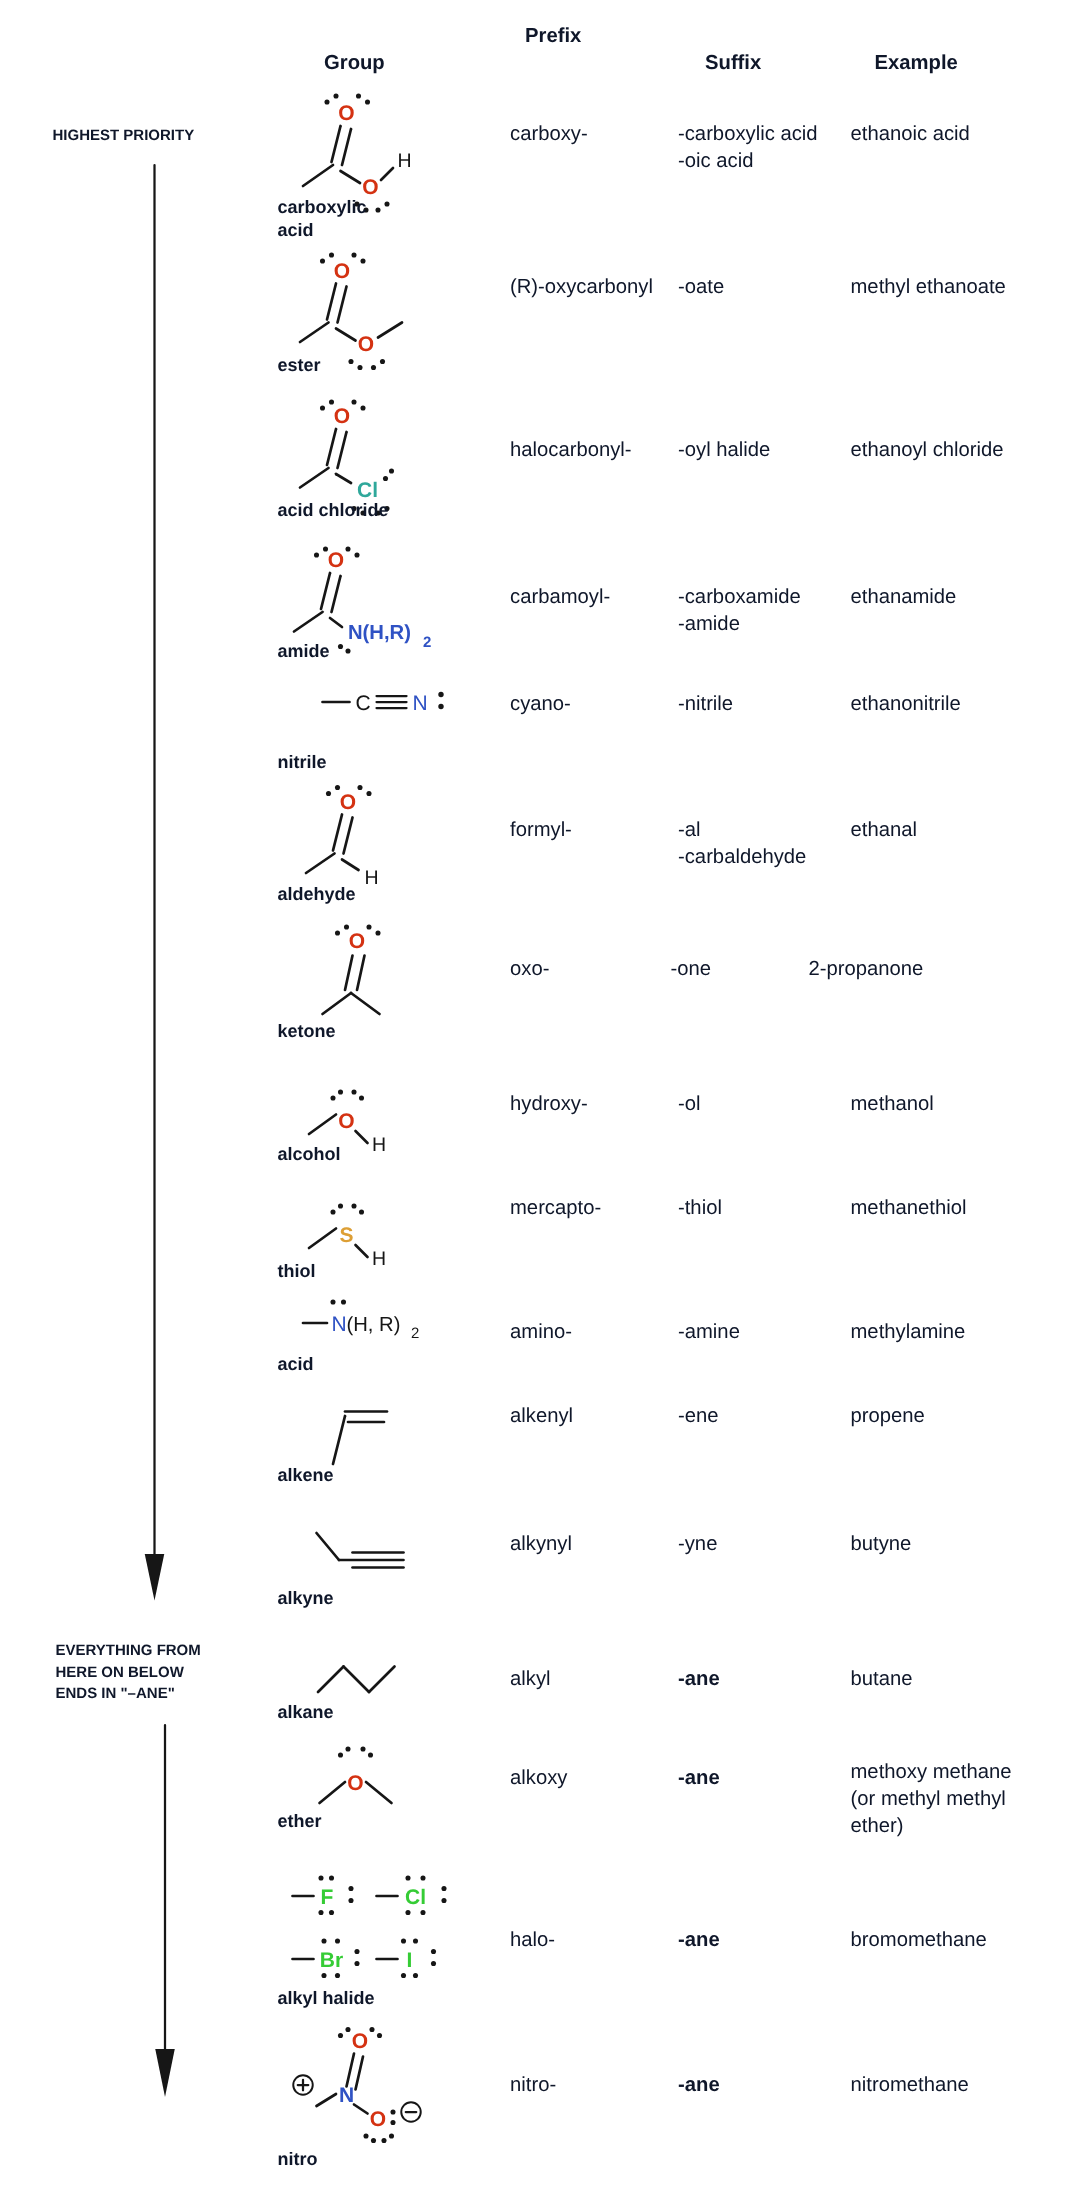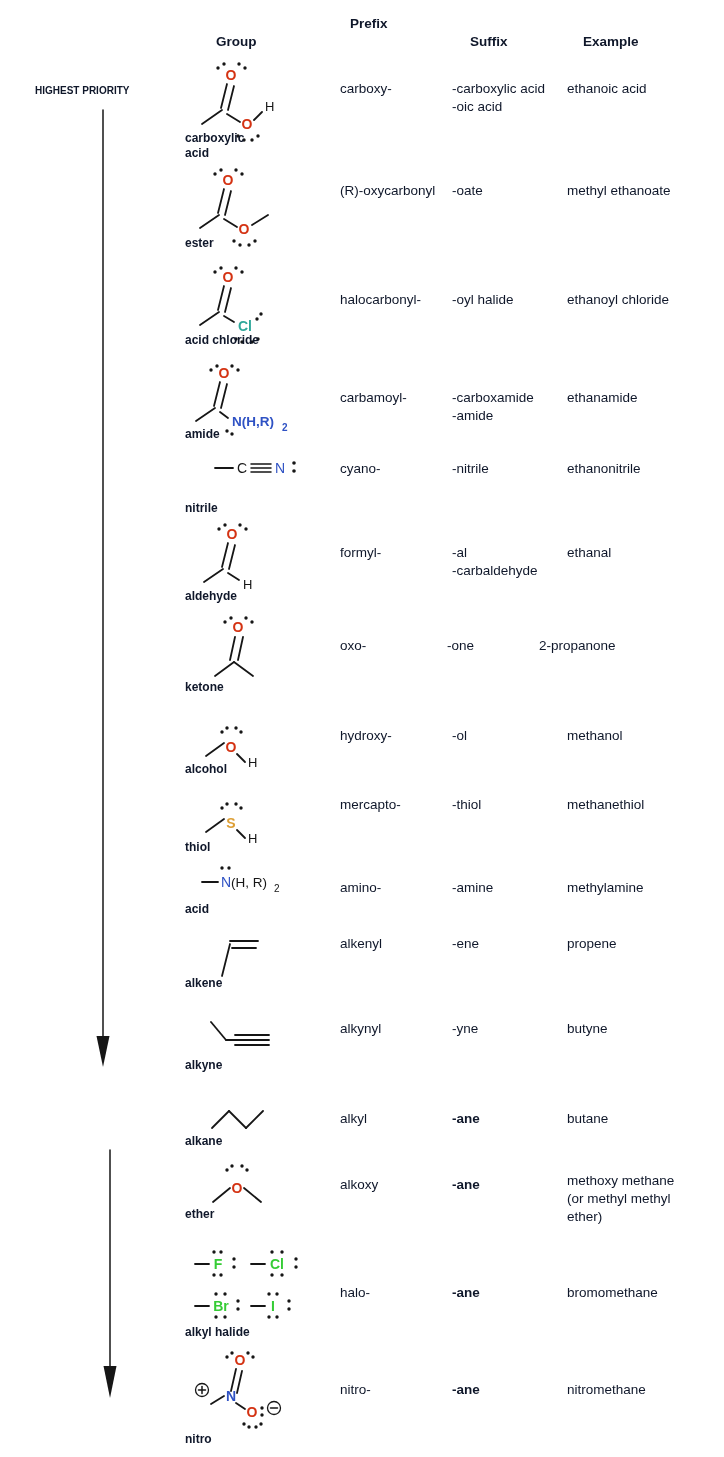--- a/index.html
+++ b/index.html
@@ -32,20 +32,23 @@
 <body>
 
 <div class="page">
 
   <div class="hdr" style="left:216px;top:34px">Group</div>
   <div class="hdr" style="left:350px;top:16px">Prefix</div>
   <div class="hdr" style="left:470px;top:34px">Suffix</div>
   <div class="hdr" style="left:583px;top:34px">Example</div>
 
   <div class="rail" style="left:35px;top:84px">HIGHEST PRIORITY</div>
+  <div class="rail" style="left:37px;top:1094px">EVERYTHING FROM
+HERE ON BELOW
+ENDS IN "–ANE"</div>
 
   <svg class="struct" style="left:93px;top:110px" width="20" height="960">
     <line class="thin" x1="10" y1="0" x2="10" y2="930"></line>
     <polygon points="3.5,926 16.5,926 10,957" fill="#161616"></polygon>
   </svg>
   <svg class="struct" style="left:100px;top:1150px" width="20" height="252">
     <line class="thin" x1="10" y1="0" x2="10" y2="220"></line>
     <polygon points="3.5,216 16.5,216 10,248" fill="#161616"></polygon>
   </svg>
 

